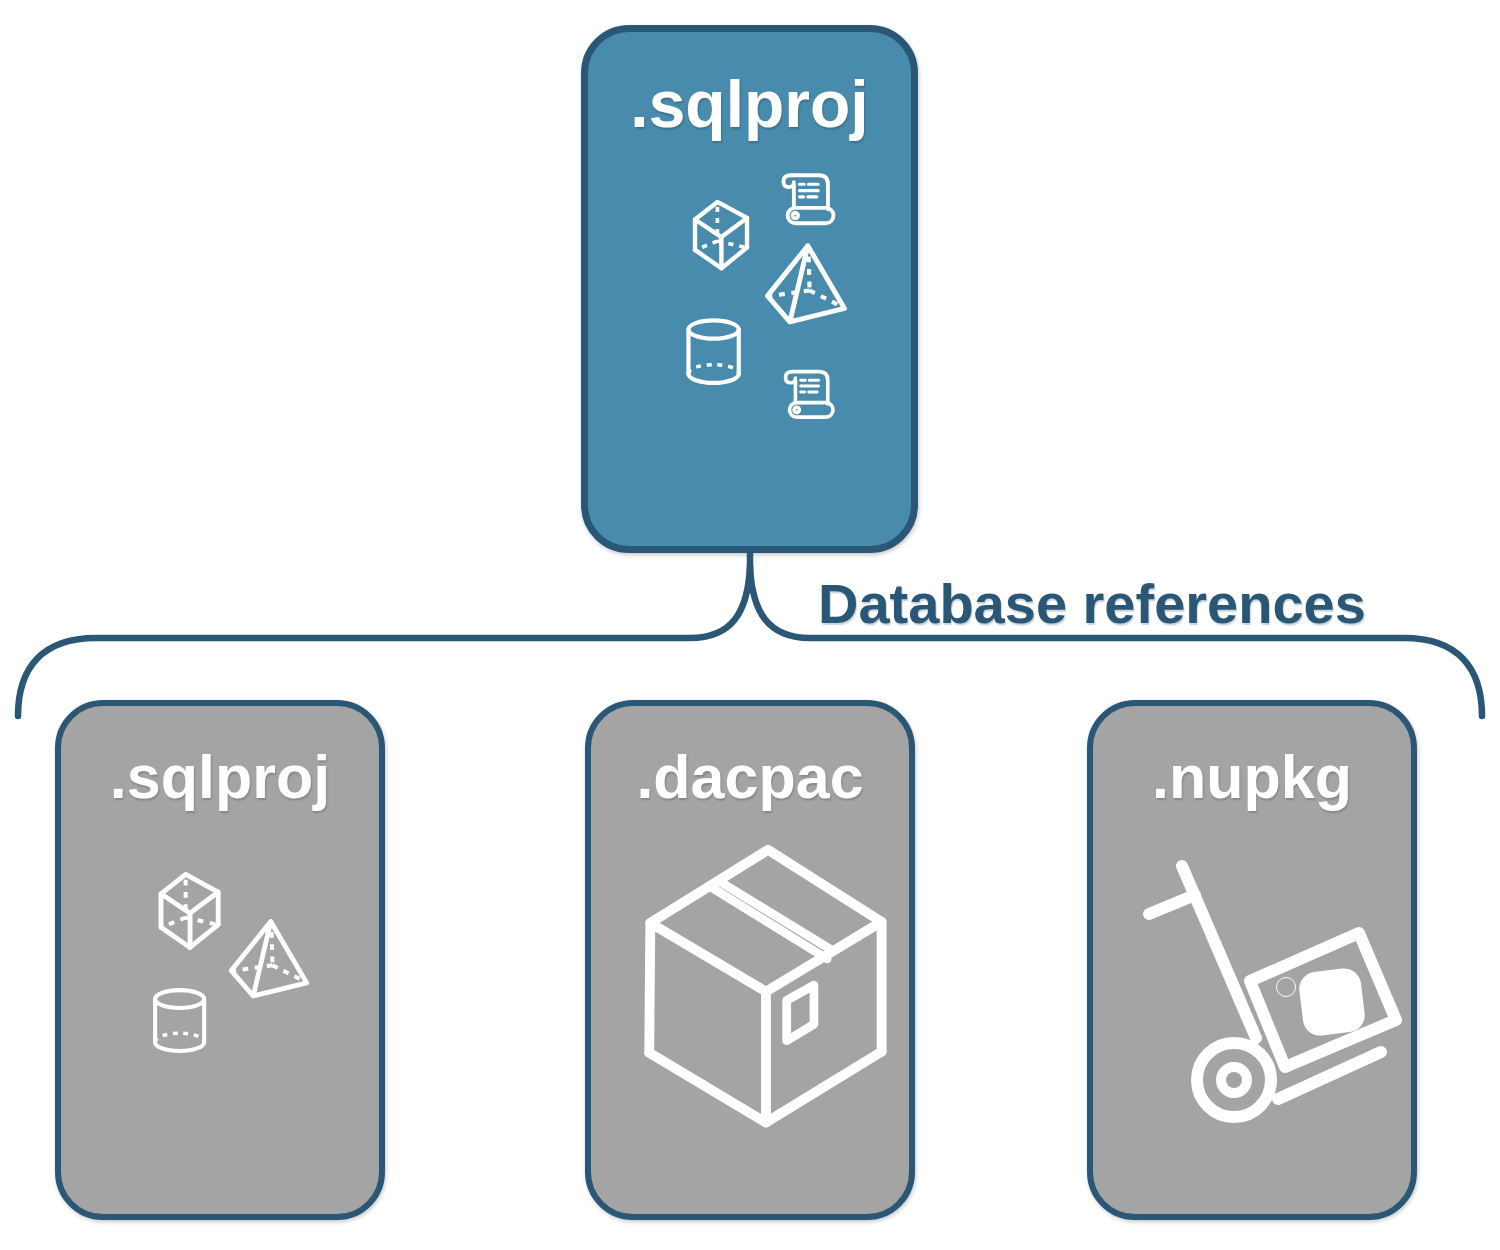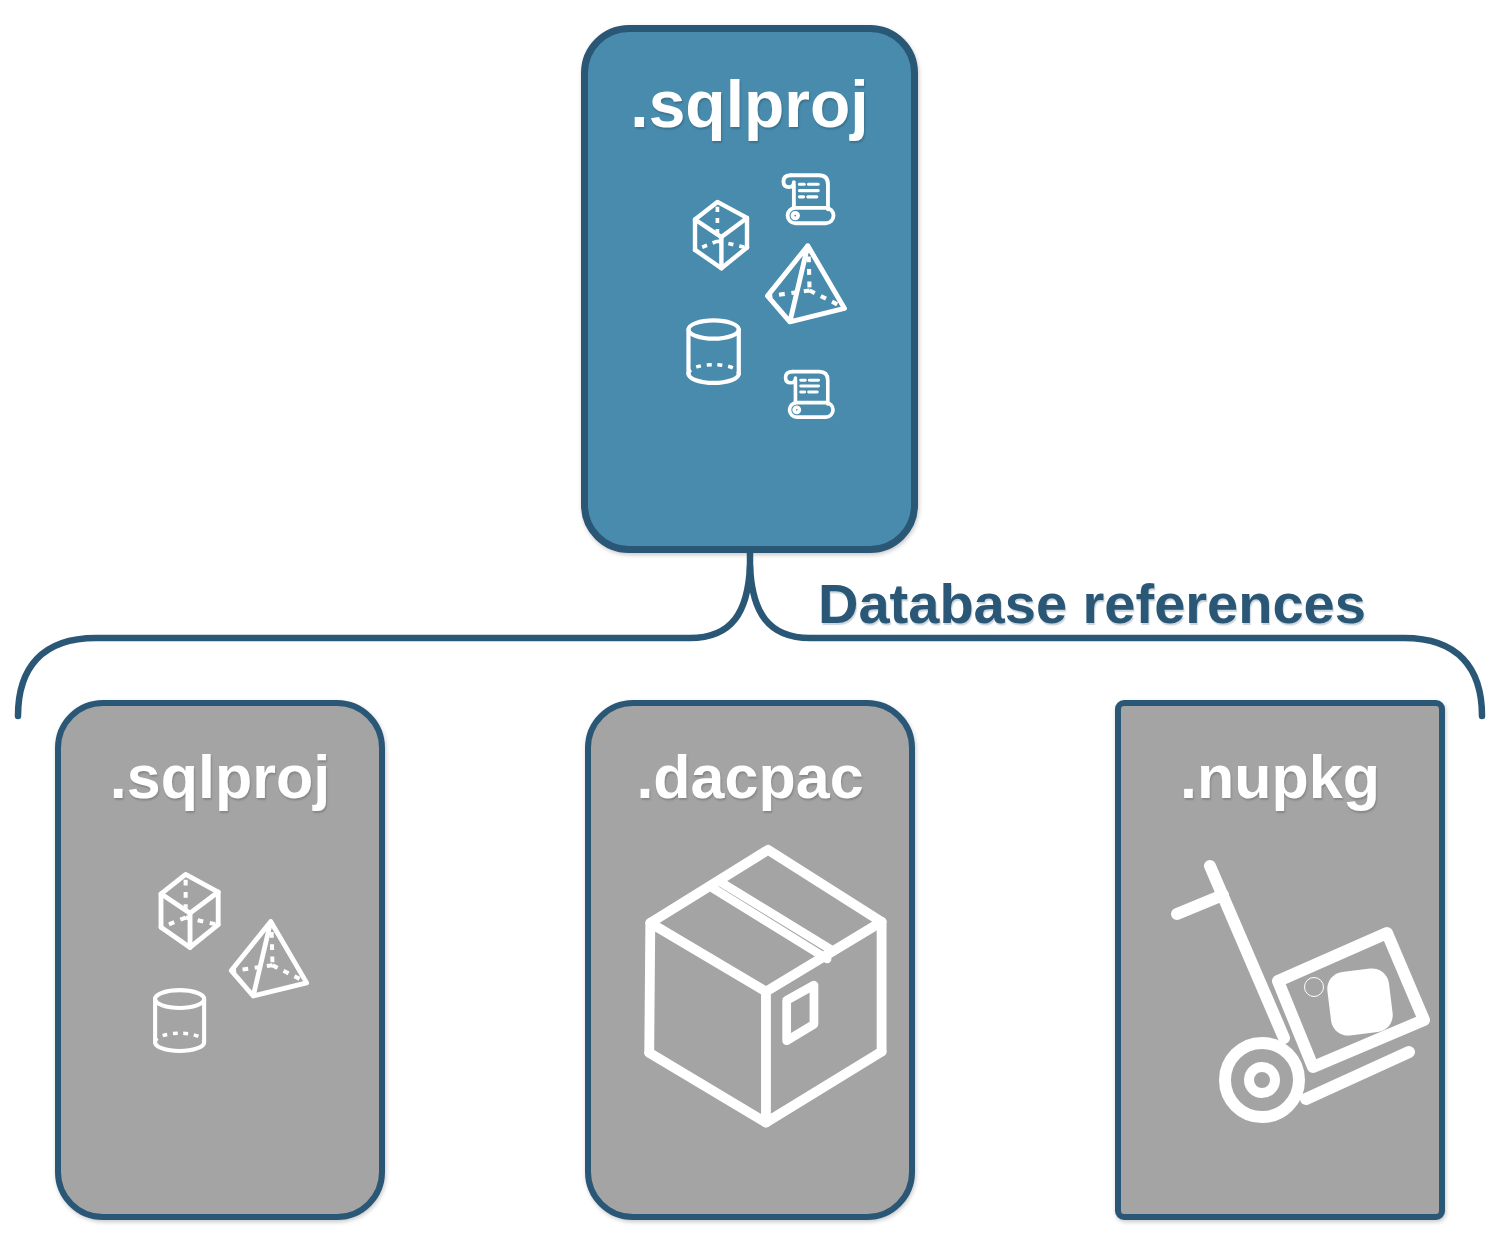--- a/index.html
+++ b/index.html
@@ -23,21 +23,21 @@
   .top-box{
     left:581px;top:25px;width:337px;height:528px;
     background:var(--root-fill);border:7px solid var(--box-border);
   }
   .child-box{
     width:330px;height:520px;top:700px;
     background:var(--child-fill);border:6px solid var(--box-border);
   }
   .child-box.c1{left:55px;}
   .child-box.c2{left:585px;}
-  .child-box.c3{left:1115px;border-radius:9px;}
+  .child-box.c3{left:1087px;}
   .box-title{
     text-align:center;color:var(--label-text);font-weight:700;
     letter-spacing:0px;text-shadow:1px 2px 2px rgba(0,0,0,.18);
   }
   .top-box .box-title{margin-top:34px;font-size:66px;}
   .child-box .box-title{margin-top:36px;font-size:61px;}
   .icon{position:absolute;}
   .icon path,.icon circle,.icon ellipse,.icon line{stroke:#ffffff;fill:none;}
   .solid{stroke-width:5.5;stroke-linecap:round;stroke-linejoin:round;}
   .dashed{stroke-width:4.6;stroke-dasharray:6.5 7.5;stroke-linecap:butt;}

